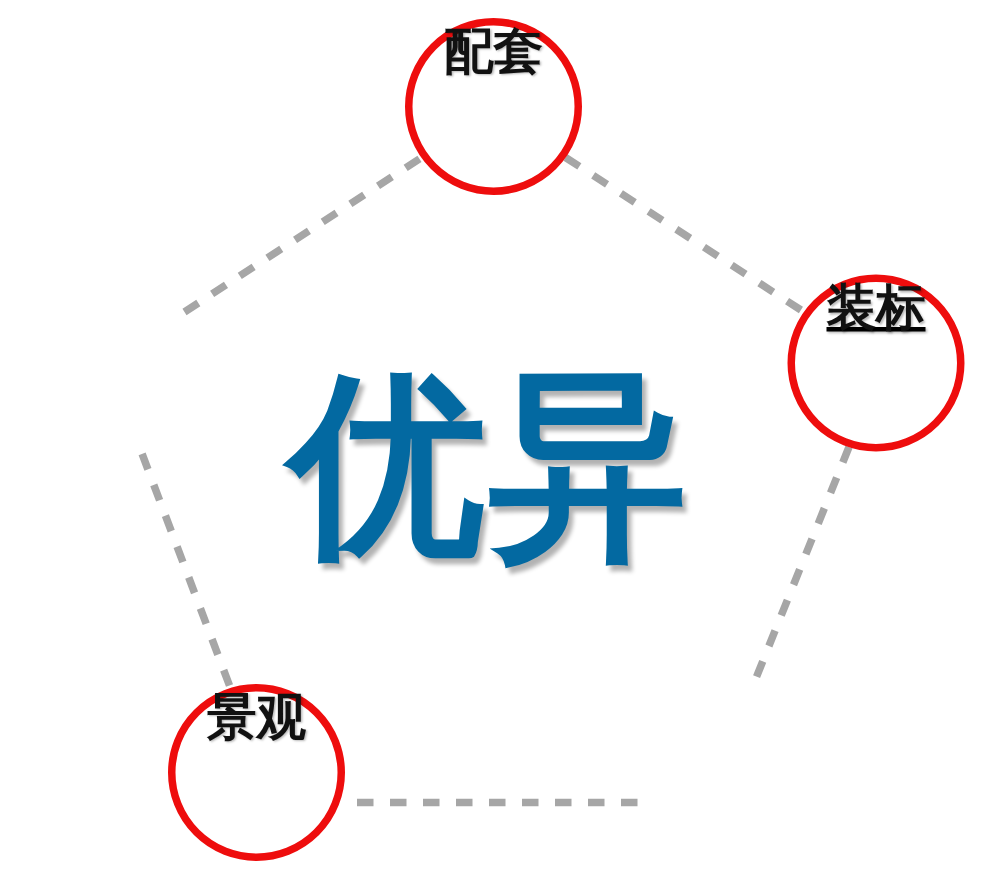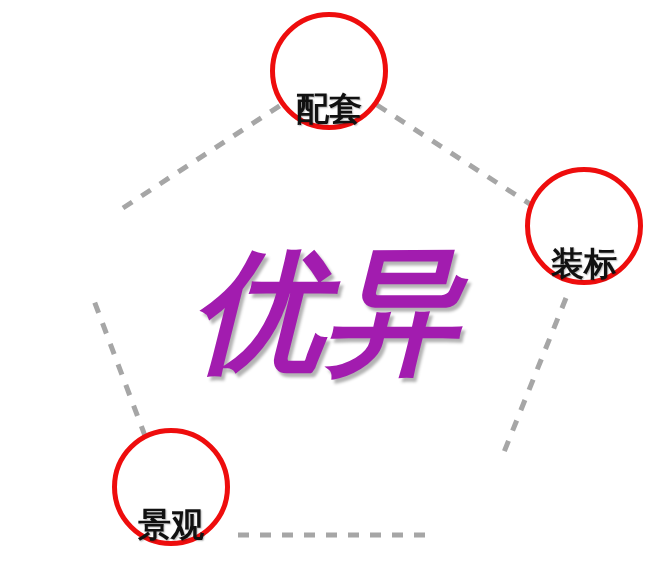--- a/index.html
+++ b/index.html
@@ -39,56 +39,55 @@
     align-items: center;
     justify-content: center;
     pointer-events: none;
   }
   .center-label .center-text {
     font-family: "DejaVu Sans", "Liberation Sans", sans-serif;
     font-weight: 700;
     font-size: 132px;
     line-height: 1;
     letter-spacing: 2px;
-    color: #a21caf;
+    color: #0369a1;
     text-shadow: 3px 4px 3px rgba(0,0,0,0.30);
     transform: translate(-4px, 18px);
     white-space: nowrap;
-    font-style: italic;
   }
 
   .node {
     position: absolute;
     width: 118px;
     height: 118px;
     margin-left: -59px;
     margin-top: -59px;
     border-radius: 50%;
     border: 5.5px solid #ee0d0d;
     background: #ffffff;
     box-sizing: border-box;
     display: flex;
-    align-items: flex-end;
+    align-items: flex-start;
     justify-content: center;
   }
   .node .node-text {
     font-family: "DejaVu Sans", "Liberation Sans", sans-serif;
     font-weight: 700;
     font-size: 33px;
     line-height: 1;
     color: #111111;
     text-shadow: 1px 1px 1.5px rgba(0,0,0,0.28);
     white-space: nowrap;
     letter-spacing: 0px;
   }
 
   .node-top        { left: 329px; top: 71px; }
   .node-left       { left: 75px;  top: 242px; }
-  .node-right      { left: 584px; top: 226px; }
-  .node-bottomleft { left: 171px; top: 487px; }
+  .node-right      { left: 584px; top: 242px; text-decoration: underline; }
+  .node-bottomleft { left: 171px; top: 515px; }
   .node-bottomright{ left: 484px; top: 515px; }
 </style>
 </head>
 <body>
 
 <div id="diagram">
 
   <svg id="connector-layer" viewBox="0 0 660 586">
     <g fill="none" stroke="#a6a6a6" stroke-width="5" stroke-linecap="butt" stroke-dasharray="11 11">
       <line x1="123" y1="208" x2="281" y2="105"></line>

